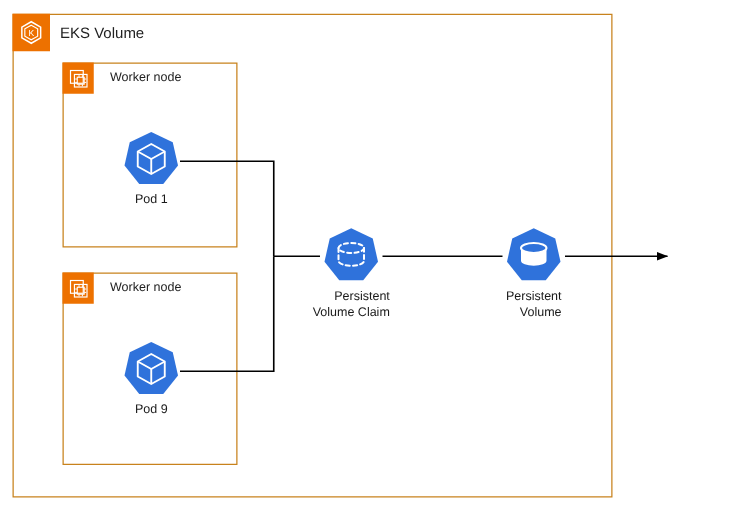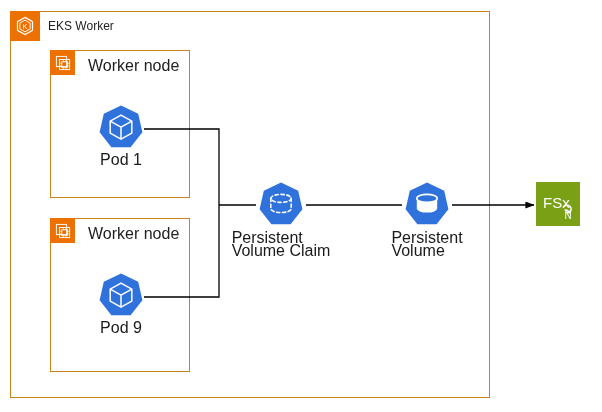--- a/index.html
+++ b/index.html
@@ -49,21 +49,21 @@
     justify-content: center;
   }
   #eks-badge { left: 10px; top: 11px; width: 30px; height: 30px; }
   .worker-badge { width: 25px; height: 25px; }
   #worker-node-1-badge { left: 50px; top: 50px; }
   #worker-node-2-badge { left: 50px; top: 218px; }
 
   
   .group-title {
     position: absolute;
-    font-size: 16px;
+    font-size: 10px;
     color: #222222;
     white-space: nowrap;
     line-height: 1;
   }
   #eks-cluster-title { left: 48px; top: 20px; font-size: 12px; }
   #worker-node-1-title { left: 88px; top: 58px; }
   #worker-node-2-title { left: 88px; top: 226px; }
 
   
   .k8s-node {
@@ -73,23 +73,23 @@
   }
   #pod-1-node { left: 97px; top: 103px; }
   #pod-2-node { left: 97px; top: 271px; }
   #pvc-node   { left: 257px; top: 180px; }
   #pv-node    { left: 403px; top: 180px; }
 
   .k8s-node svg { display: block; width: 48px; height: 48px; }
 
   .node-label {
     position: absolute;
-    font-size: 16px;
+    font-size: 10px;
     color: #1a1a1a;
-    text-align: left;
+    text-align: right;
     line-height: 13px;
     white-space: pre-line;
     transform: translateX(-50%);
   }
   #pod-1-label { left: 121px; top: 153px; }
   #pod-2-label { left: 121px; top: 321px; }
   #pvc-label   { left: 281px; top: 231px; }
   #pv-label    { left: 427px; top: 231px; }
 
   
@@ -117,21 +117,21 @@
   <div class="group-box" id="eks-cluster-box"></div>
 
   <div class="aws-badge" id="eks-badge">
     <svg width="22" height="22" viewBox="0 0 24 24" aria-hidden="true">
       <polygon points="12,2.6 20.2,7.3 20.2,16.7 12,21.4 3.8,16.7 3.8,7.3" fill="none" stroke="#ffffff" stroke-width="1.3"></polygon>
       <polygon points="12,5.6 17.6,8.8 17.6,15.2 12,18.4 6.4,15.2 6.4,8.8" fill="none" stroke="#ffffff" stroke-width="1"></polygon>
       <text x="12" y="15.2" font-family="Liberation Sans, sans-serif" font-size="7.5" fill="#ffffff" text-anchor="middle">K</text>
     </svg>
   </div>
 
-  <div class="group-title" id="eks-cluster-title">EKS Worker</div>
+  <div class="group-title" id="eks-cluster-title">EKS Volume</div>
 
   <div class="group-box" id="worker-node-1-box"></div>
 
   <div class="aws-badge worker-badge" id="worker-node-1-badge">
     <svg width="18" height="18" viewBox="0 0 24 24" aria-hidden="true">
       <rect x="3.2" y="3.2" width="13.6" height="13.6" fill="none" stroke="#ffffff" stroke-width="1.25"></rect>
       <rect x="7.4" y="7.4" width="13.4" height="13.4" fill="none" stroke="#ffffff" stroke-width="1.25"></rect>
       <rect x="10.4" y="10.4" width="7.4" height="7.4" fill="none" stroke="#ffffff" stroke-width="1.15"></rect>
       <g stroke="#ffffff" stroke-width="1.05">
         <line x1="12.3" y1="8.2" x2="12.3" y2="10.4"></line>
@@ -209,28 +209,20 @@
   <div class="k8s-node" id="pv-node">
     <svg viewBox="0 0 48 48" aria-hidden="true">
       <polygon points="24,2.5 41.2,10.8 45.4,29.3 33.6,44.2 14.4,44.2 2.6,29.3 6.8,10.8" fill="#2F72DB"></polygon>
       <path d="M13.8,18.4 L13.8,28.6 A10.2,4.0 0 0 0 34.2,28.6 L34.2,18.4 Z" fill="#ffffff"></path>
       <ellipse cx="24" cy="18.4" rx="10.2" ry="4.0" fill="#2F72DB" stroke="#ffffff" stroke-width="1.6"></ellipse>
     </svg>
   </div>
   <div class="node-label" id="pv-label">Persistent
 Volume</div>
 
-  <div id="fsx-node">
-    <svg width="44" height="44" viewBox="0 0 44 44" aria-hidden="true">
-      <text x="7" y="26" font-family="Liberation Sans, sans-serif" font-size="15" fill="#ffffff">FSx</text>
-      <path d="M27.5 24.5 c3.4 -2.6 7.2 -1.0 7.6 2.0 c0.3 2.4 -1.6 4.4 -4.0 4.1" fill="none" stroke="#ffffff" stroke-width="1.5" stroke-linecap="round"></path>
-      <path d="M29.0 28.0 c2.6 0.2 4.2 1.6 4.4 3.2" fill="none" stroke="#ffffff" stroke-width="1.3" stroke-linecap="round"></path>
-      <text x="28.5" y="37" font-family="Liberation Sans, sans-serif" font-size="10" fill="#ffffff">N</text>
-    </svg>
-  </div>
 
   <svg id="connector-layer" viewBox="0 0 602 412">
     <defs>
       <marker id="arrowhead" markerWidth="9" markerHeight="7" refX="8.6" refY="3.5" orient="auto" markerUnits="userSpaceOnUse">
         <polygon points="0 0, 9 3.5, 0 7" fill="#000000"></polygon>
       </marker>
     </defs>
 
     <path d="M144,129 L219,129 L219,205" fill="none" stroke="#000000" stroke-width="1.3"></path>
 

